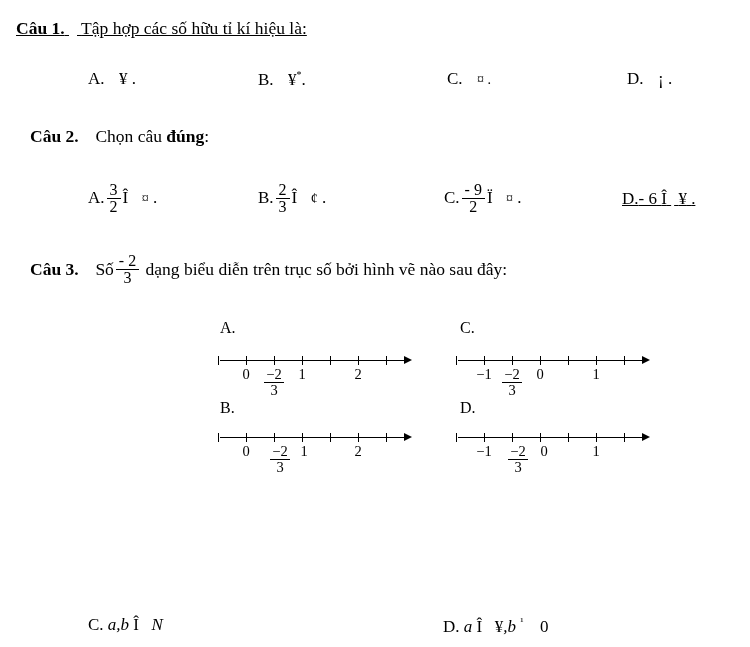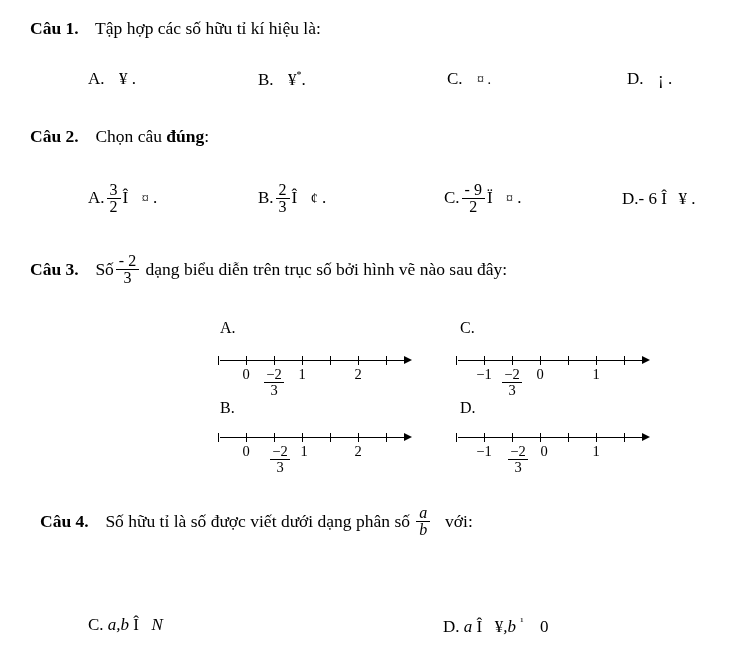--- a/index.html
+++ b/index.html
@@ -107,21 +107,21 @@
     font-size: 14.5px;
     border-top: 1.2px solid #000;
     padding: 0 2px;
   }
 </style>
 </head>
 <body>
 
 <div class="page">
 
-  <div class="q-head" style="left:30px; top:20px;">
+  <div class="q-head" style="left:16px; top:20px;text-decoration:underline;">
     <span class="q-label">Câu 1.</span>
     <span style="display:inline-block;width:8px"></span>
     <span class="q-text">Tập hợp các số hữu tỉ kí hiệu là:</span>
   </div>
 
   <div class="opt" style="left:88px; top:70px;">
     <span class="opt-key">A.</span>
     <span style="display:inline-block;width:6px"></span>
     <span class="sym">¥ .</span>
   </div>
@@ -164,21 +164,21 @@
     <span>.</span>
   </div>
 
   <div class="opt" style="left:444px; top:182px;">
     <span class="opt-key">C.</span><span class="frac"><span class="num">- 9</span><span class="den">2</span></span><span class="sym">Ï</span>
     <span style="display:inline-block;width:5px"></span>
     <span class="sym" style="font-size:14px">¤</span>
     <span>.</span>
   </div>
 
-  <div class="opt" style="left:622px; top:190px;">
+  <div class="opt" style="left:622px; top:190px;text-decoration:underline;">
     <span class="opt-key">D.</span><span>- 6</span>
     <span class="sym">Î</span>
     <span style="display:inline-block;width:3px"></span>
     <span class="sym">¥</span>
     <span>.</span>
   </div>
 
   <div class="q-head" style="left:30px; top:253px;">
     <span class="q-label">Câu 3.</span>
     <span style="display:inline-block;width:8px"></span>
@@ -255,28 +255,20 @@
       <div class="tick" style="left:138px;"></div>
       <div class="tick" style="left:166px;"></div>
       <div class="tick" style="left:-2px;"></div>
       <div class="tlab" style="left:12px; width:28px;">−1</div>
       <div class="tlab" style="left:46px; width:28px;"><span class="nfrac"><span class="n">−2</span><span class="d">3</span></span></div>
       <div class="tlab" style="left:76px; width:20px;">0</div>
       <div class="tlab" style="left:128px; width:20px;">1</div>
     </div>
   </div>
 
-  <div class="q-head" style="left:40px; top:505px;">
-    <span class="q-label">Câu 4.</span>
-    <span style="display:inline-block;width:8px"></span>
-    <span class="q-text">Số hữu tỉ là số được viết dưới dạng phân số</span>
-    <span class="frac it" style="vertical-align:-0.5em"><span class="num">a</span><span class="den">b</span></span>
-    <span style="display:inline-block;width:4px"></span>
-    <span class="q-text">với:</span>
-  </div>
 
 
 
   <div class="opt" style="left:88px; top:616px;">
     <span class="opt-key">C.</span>
     <span class="it">a,b</span>
     <span class="sym">Î</span>
     <span style="display:inline-block;width:4px"></span>
     <span class="it">N</span>
   </div>

